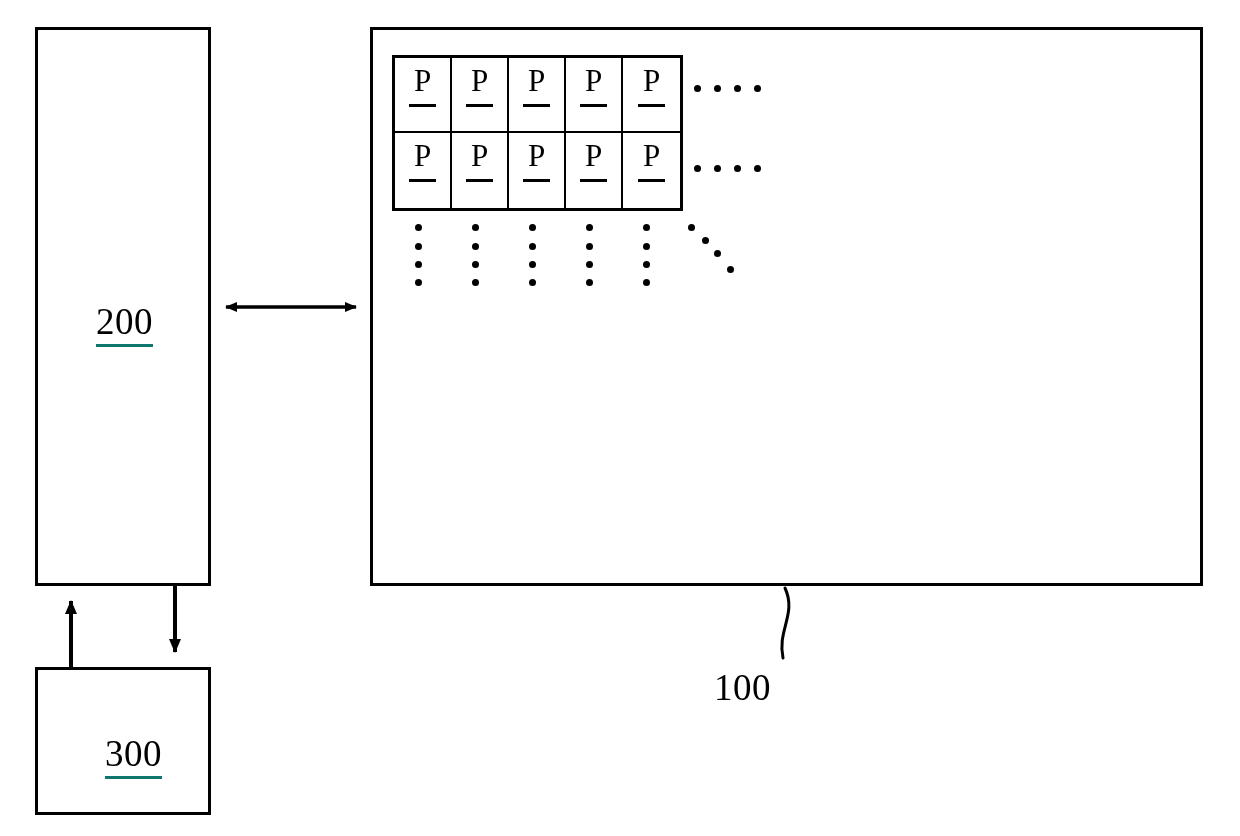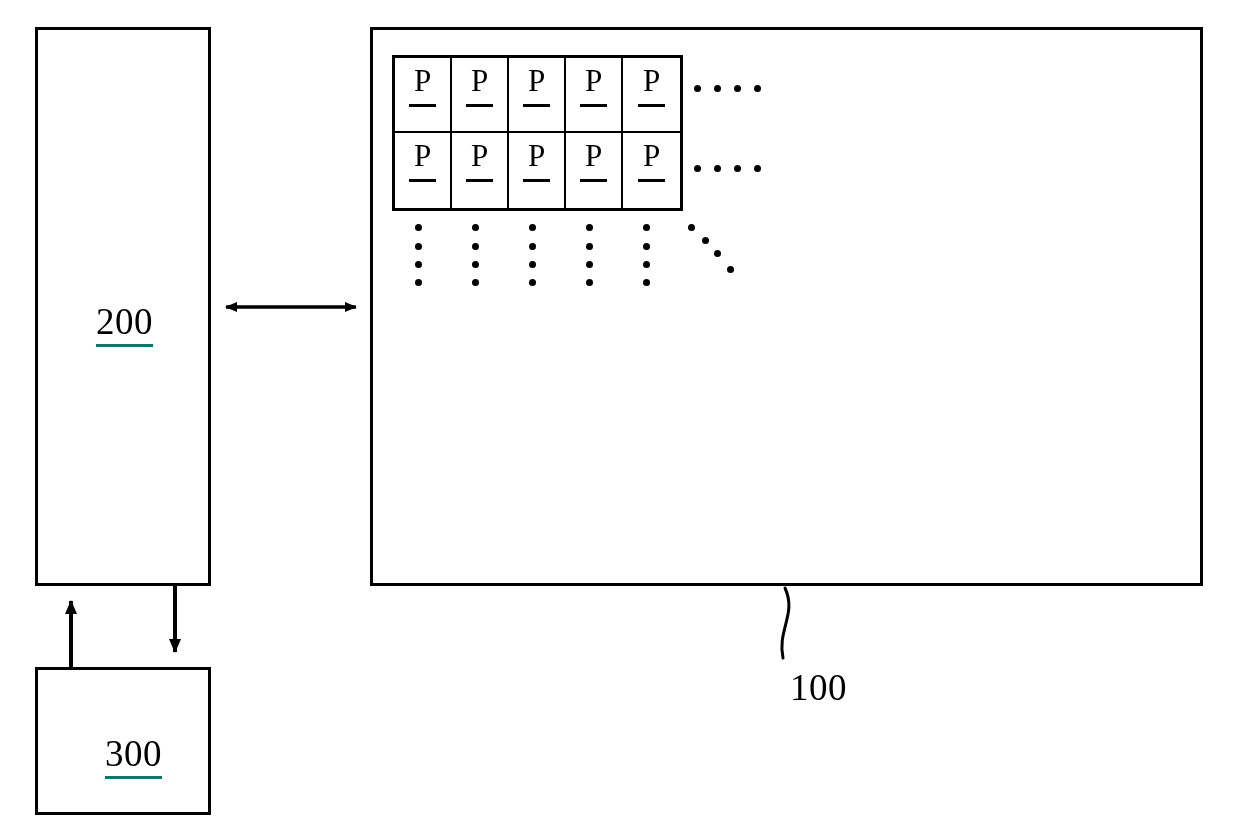--- a/index.html
+++ b/index.html
@@ -46,21 +46,21 @@
     white-space: nowrap;
     letter-spacing: 0.5px;
   }
   .ref-label.underlined {
     border-bottom: 3px solid #0f766e;
     padding-bottom: 4px;
     margin-top: 16px;
   }
   #label-200 { left: 96px;  top: 287px; }
   #label-300 { left: 105px;  top: 719px; }
-  #label-100 { left: 790px; top: 669px; }
+  #label-100 { left: 714px; top: 669px; }
 
   
   #pixel-grid {
     position: absolute;
     left: 392px;
     top: 55px;
     border: 3px solid #000000;
     box-sizing: border-box;
     background: #ffffff;
   }

